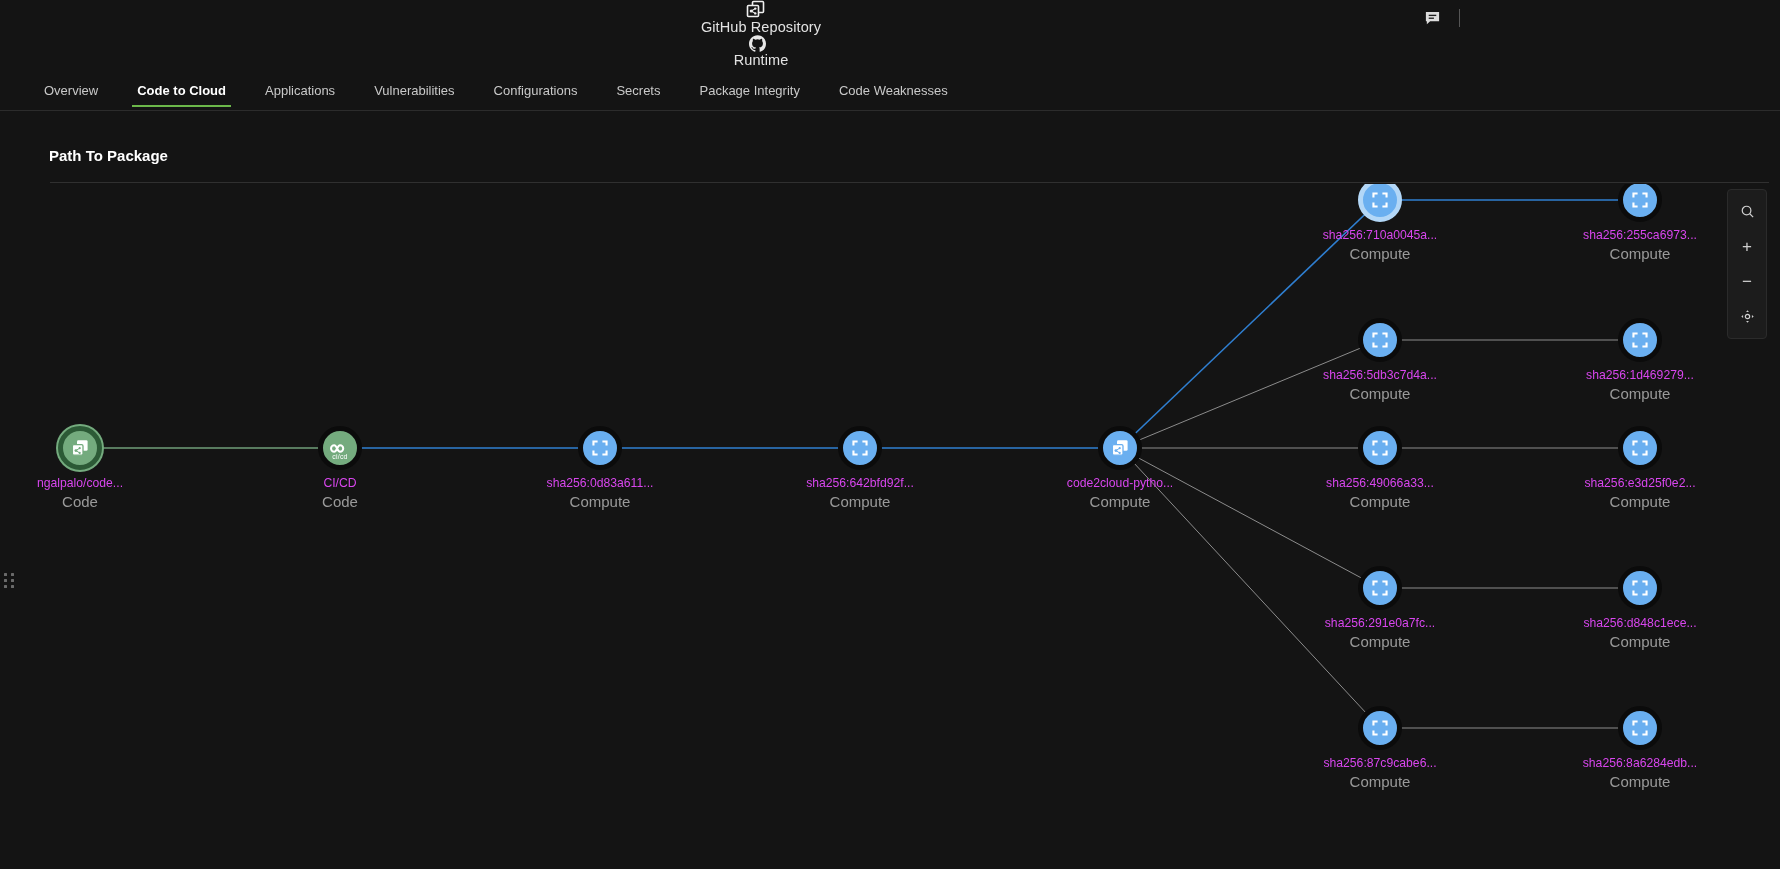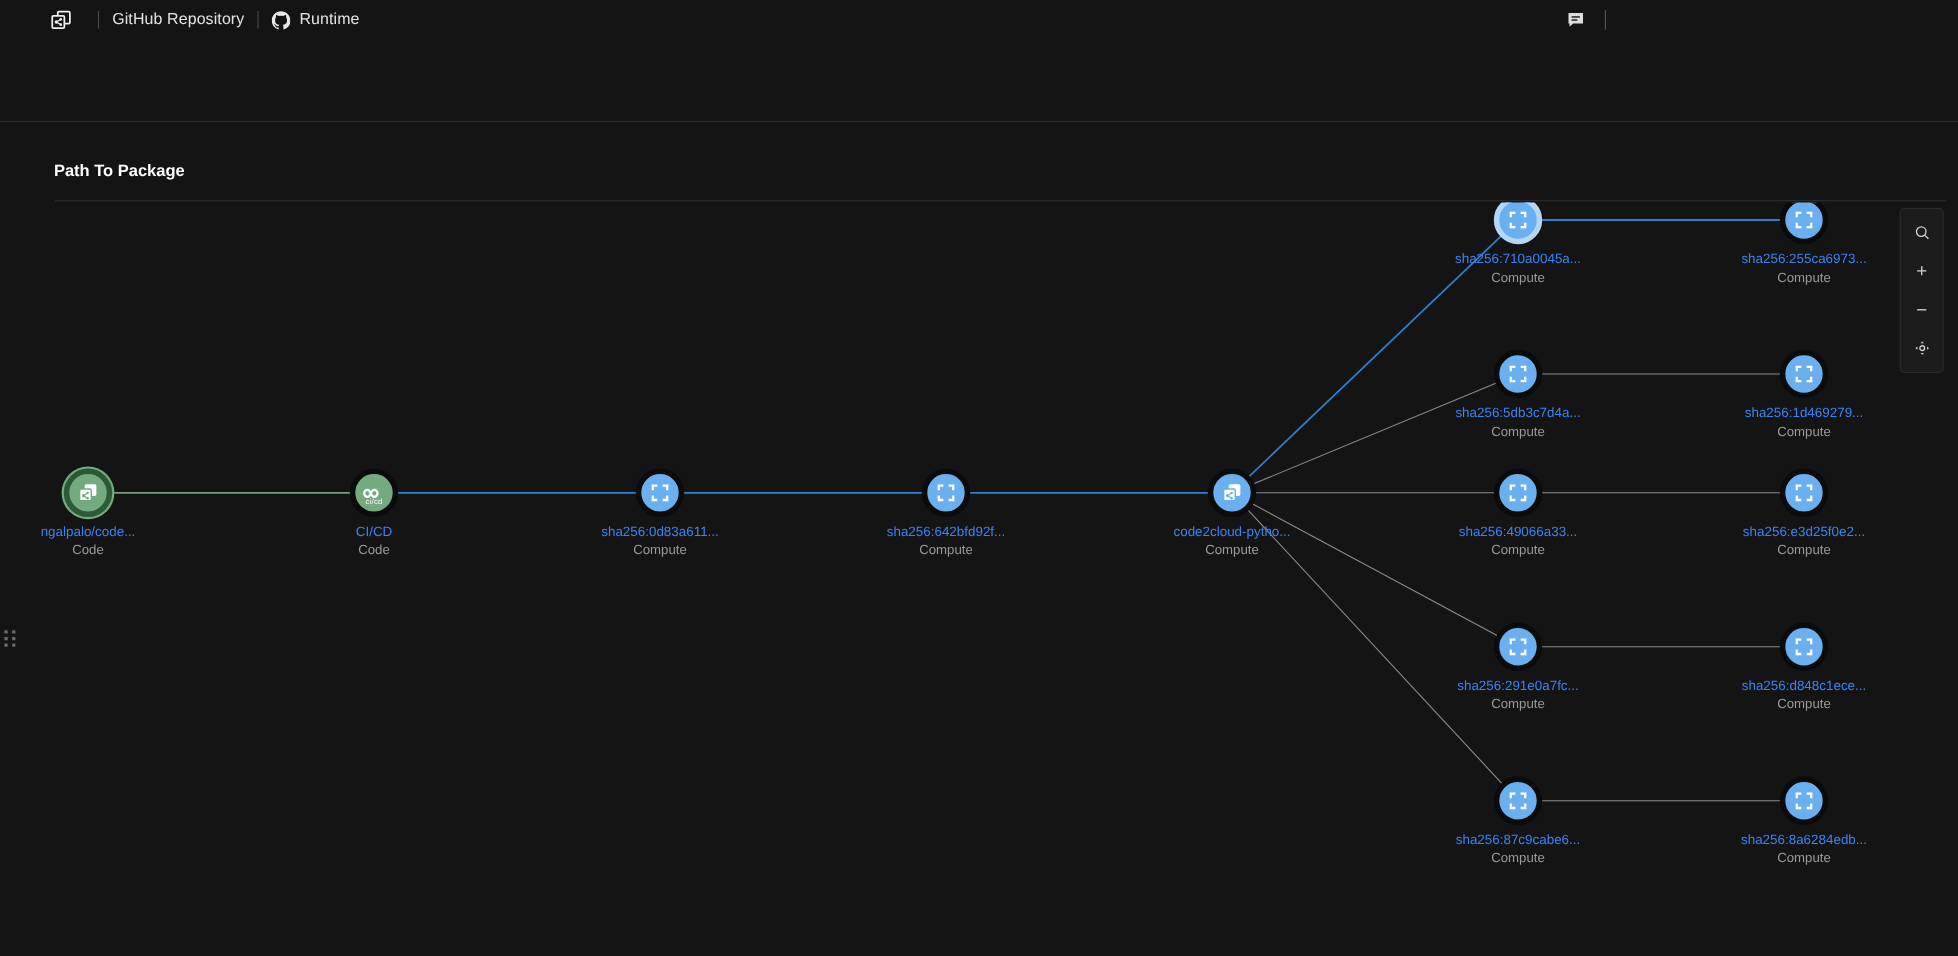--- a/index.html
+++ b/index.html
@@ -8,21 +8,21 @@
     background: #141414;
     font-family: "Liberation Sans", sans-serif;
     color: #e8e8e8;
     overflow: hidden;
   }
   #app { position: relative; width: 1780px; height: 869px; background: #141414; }
 
   
   .topbar {
     position: absolute; top: 0; left: 0; width: 1476px; height: 36px;
-    display: flex; align-items: center; padding-left: 46px;
+    display: flex; align-items: center; padding-left: 46px; flex-direction: column;
   }
   .brand-logo {
     width: 19px; height: 19px; display: flex; align-items: center; justify-content: center;
     margin-right: 12px;
   }
   .bar-sep { width: 1px; height: 16px; background: #4a4a4a; margin: 0 12px; }
   .crumb { font-size: 14.5px; color: #e3e3e3; letter-spacing: .1px; }
   .gh-mark { width: 17px; height: 17px; margin-right: 8px; display: flex; align-items: center; }
   .topbar-right {
     position: absolute; right: 0; top: 0; height: 36px;
@@ -83,25 +83,25 @@
     background: #6aaff0; border: 5px solid #0b0b0b;
   }
   .node.green .disc { background: #74ab7e; border-color: #0b0b0b; }
   .node.rootgreen .disc {
     background: #74ab7e; border: 5px solid #2c5a36;
     box-shadow: 0 0 0 2px #74ab7e;
   }
   .node.selected .disc { border-color: #b3d7f7; }
   .node .lbl {
     position: absolute; top: 28px; left: 50%; transform: translateX(-50%);
-    white-space: nowrap; font-size: 12.2px; color: #3b82f6; text-align: center;
+    white-space: nowrap; font-size: 12.2px; color: #d946ef; text-align: center;
   }
   .node .sub {
     position: absolute; top: 45px; left: 50%; transform: translateX(-50%);
-    white-space: nowrap; font-size: 12px; color: #9a9a9a; text-align: center;
+    white-space: nowrap; font-size: 15px; color: #9a9a9a; text-align: center;
   }
   .node .cicd-txt {
     position: absolute; left: 50%; transform: translateX(-50%);
     top: 24px; font-size: 7px; color: #ffffff; letter-spacing: .2px;
   }
   .disc svg { display: block; }
 
   
   .controls {
     position: absolute; right: 13px; top: 189px; width: 40px;
@@ -147,20 +147,30 @@
           <path fill="#dcdcdc" d="M2 2h14v10H6.5L3 15.2V12H2z"></path>
           <rect x="5" y="5" width="8" height="1.4" fill="#1d1d1d"></rect>
           <rect x="5" y="8" width="5.5" height="1.4" fill="#1d1d1d"></rect>
         </svg>
       </span>
       <span class="vbar"></span>
     </div>
   </div>
 
 
+  <div class="tabs">
+    <div class="tab">Overview</div>
+    <div class="tab active">Code to Cloud</div>
+    <div class="tab">Applications</div>
+    <div class="tab">Vulnerabilities</div>
+    <div class="tab">Configurations</div>
+    <div class="tab">Secrets</div>
+    <div class="tab">Package Integrity</div>
+    <div class="tab">Code Weaknesses</div>
+  </div>
   <div class="tabs-underline"></div>
 
   <div class="section-title">Path To Package</div>
   <div class="section-rule"></div>
 
   <div class="drag-handle">
     <i></i>
       <i></i>
     <i></i>
       <i></i>

